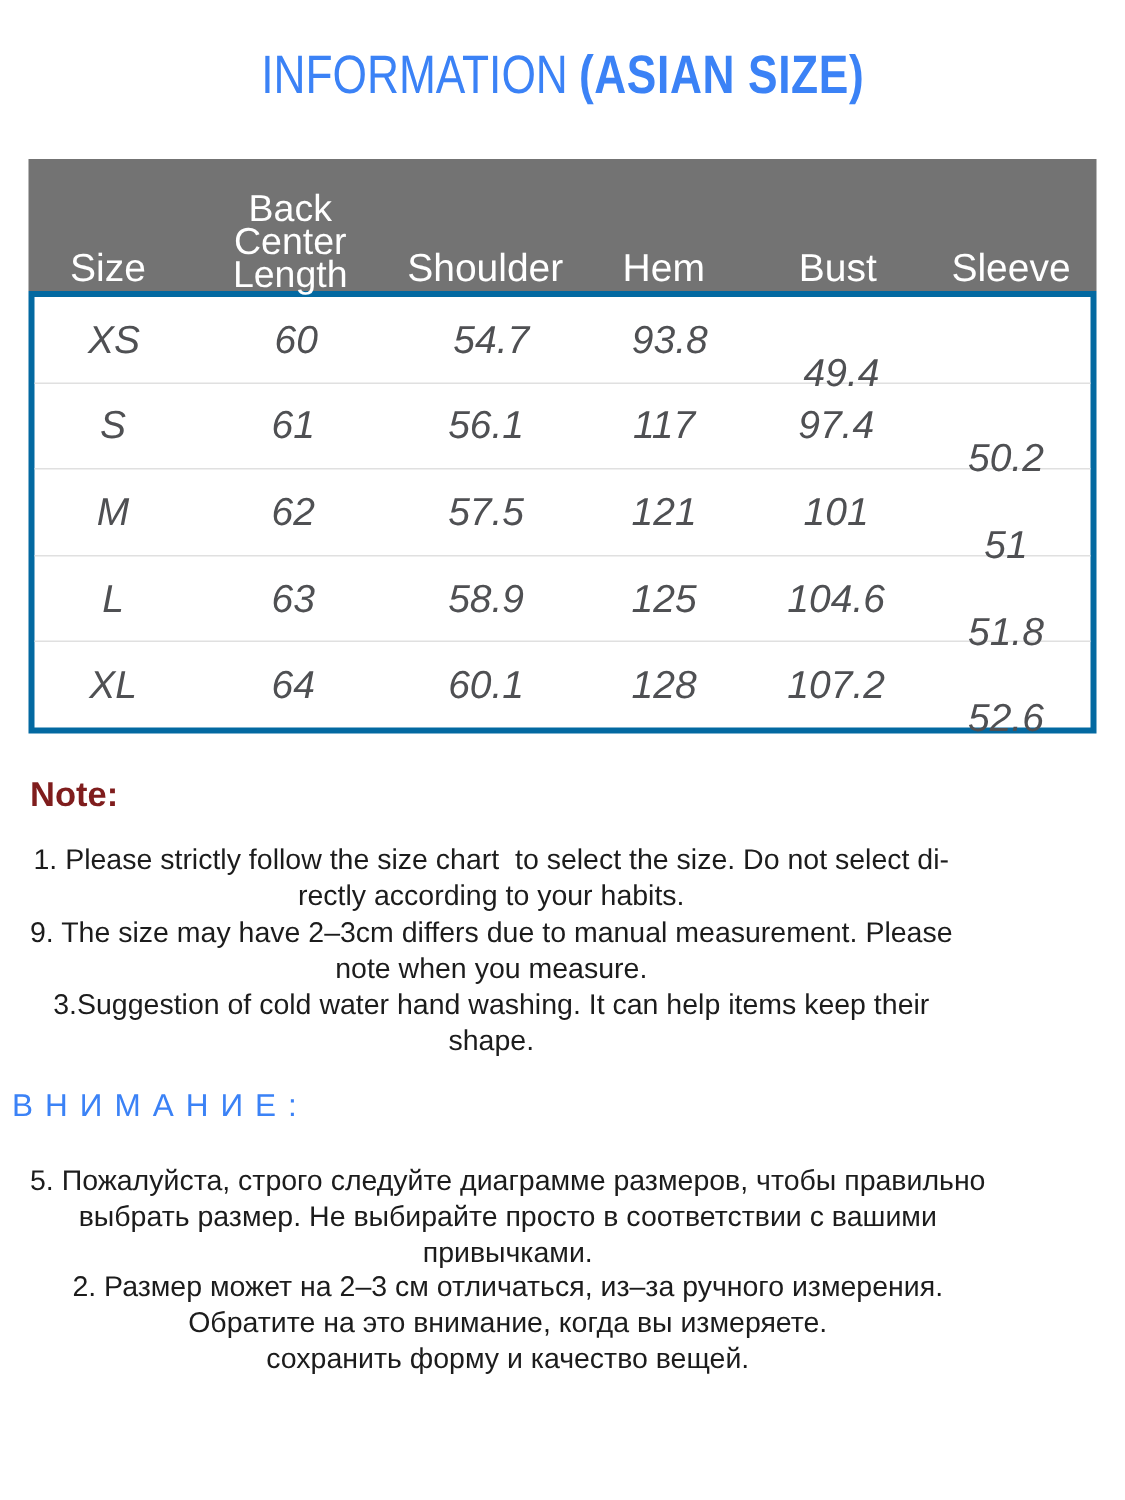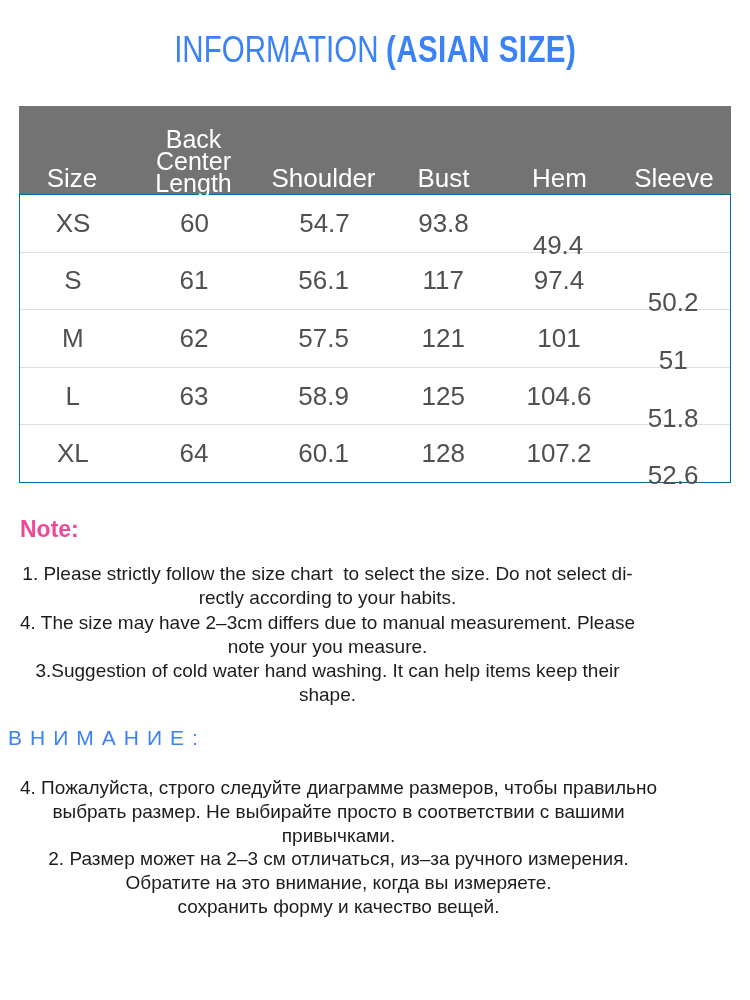--- a/index.html
+++ b/index.html
@@ -34,36 +34,36 @@
   
   .size-table { position: absolute; left: 19px; top: 106px; width: 712px; }
   .thead {
     height: 88px;
     background: #737373;
     display: flex;
     align-items: flex-end;
   }
   .thead .cell { color: #ffffff; font-size: 26px; }
   .thead .cell.c1 { font-size: 25px; line-height: 22px; }
-  .tbody { border: 1px solid #0369a1; }
+  .tbody { border: 4px solid #0369a1; font-style: italic; }
   .trow { height: 56.6px; display: flex; align-items: center; }
   .trow + .trow { border-top: 1px solid #e0e0e0; }
   .tbody .cell { color: #4f5053; font-size: 26px; }
   .cell { text-align: center; box-sizing: border-box; }
   .c0 { width: 106px; }
   .c1 { width: 137px; }
   .c2 { width: 123px; }
   .c3 { width: 117px; }
   .c4 { width: 115px; }
   .c5 { width: 114px; margin-top: 44px; }
 
   
   .note-heading {
     position: absolute; left: 20px; top: 516px;
-    font-size: 23px; font-weight: 700; color: #ec4899;
+    font-size: 23px; font-weight: 700; color: #7f1d1d;
   }
   .note-text { position: absolute; left: 20px; top: 562px; }
   .tline {
     font-size: 19px;
     line-height: 24.3px;
     color: #1c1c1c;
     white-space: pre;
     text-align: center;
   }
   .attention-heading {
@@ -80,22 +80,22 @@
 
   <div class="page-title">
     <span class="title-scale"><span class="title-regular">INFORMATION</span><span class="title-bold">(ASIAN SIZE)</span></span>
   </div>
 
   <div class="size-table">
     <div class="thead">
         <div class="cell c0">Size</div>
         <div class="cell c1">Back Center Length</div>
         <div class="cell c2">Shoulder</div>
+        <div class="cell c4">Hem</div>
         <div class="cell c3">Bust</div>
-        <div class="cell c4">Hem</div>
         <div class="cell c5">Sleeve</div>
       </div>
     <div class="tbody">
         <div class="trow">
           <div class="cell c0">XS</div>
           <div class="cell c1">60</div>
           <div class="cell c2">54.7</div>
           <div class="cell c4">93.8</div>
           <div class="cell c5">49.4</div>
         </div>
@@ -131,29 +131,29 @@
           <div class="cell c4">107.2</div>
           <div class="cell c5">52.6</div>
         </div>
       </div>
   </div>
 
   <div class="note-heading">Note:</div>
   <div class="note-text">
       <div class="tline">1. Please strictly follow the size chart  to select the size. Do not select di-</div>
       <div class="tline">rectly according to your habits.</div>
-      <div class="tline">4. The size may have 2–3cm differs due to manual measurement. Please</div>
-      <div class="tline">note your you measure.</div>
+      <div class="tline">9. The size may have 2–3cm differs due to manual measurement. Please</div>
+      <div class="tline">note when you measure.</div>
       <div class="tline">3.Suggestion of cold water hand washing. It can help items keep their</div>
       <div class="tline">shape.</div>
     </div>
 
   <div class="attention-heading">ВНИМАНИЕ:</div>
   <div class="attention-text">
-      <div class="tline">4. Пожалуйста, строго следуйте диаграмме размеров, чтобы правильно</div>
+      <div class="tline">5. Пожалуйста, строго следуйте диаграмме размеров, чтобы правильно</div>
       <div class="tline">выбрать размер. Не выбирайте просто в соответствии с вашими</div>
       <div class="tline">привычками.</div>
       <div class="tline">2. Размер может на 2–3 см отличаться, из–за ручного измерения.</div>
       <div class="tline">Обратите на это внимание, когда вы измеряете.</div>
       <div class="tline">сохранить форму и качество вещей.</div>
     </div>
 
 </div>
 
 </body></html>

